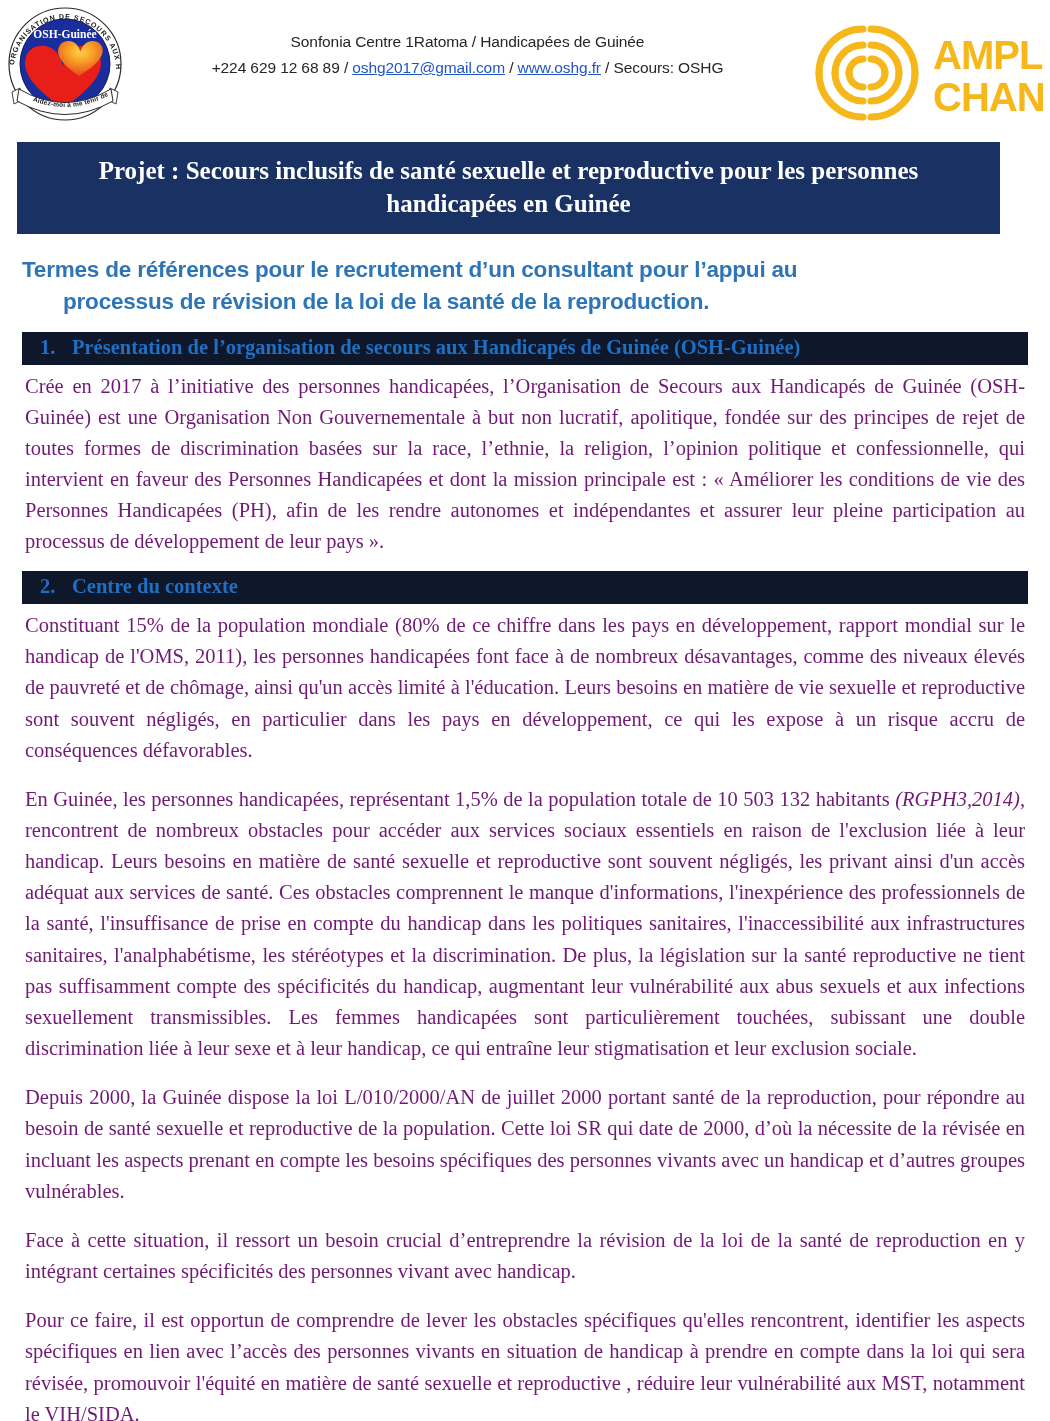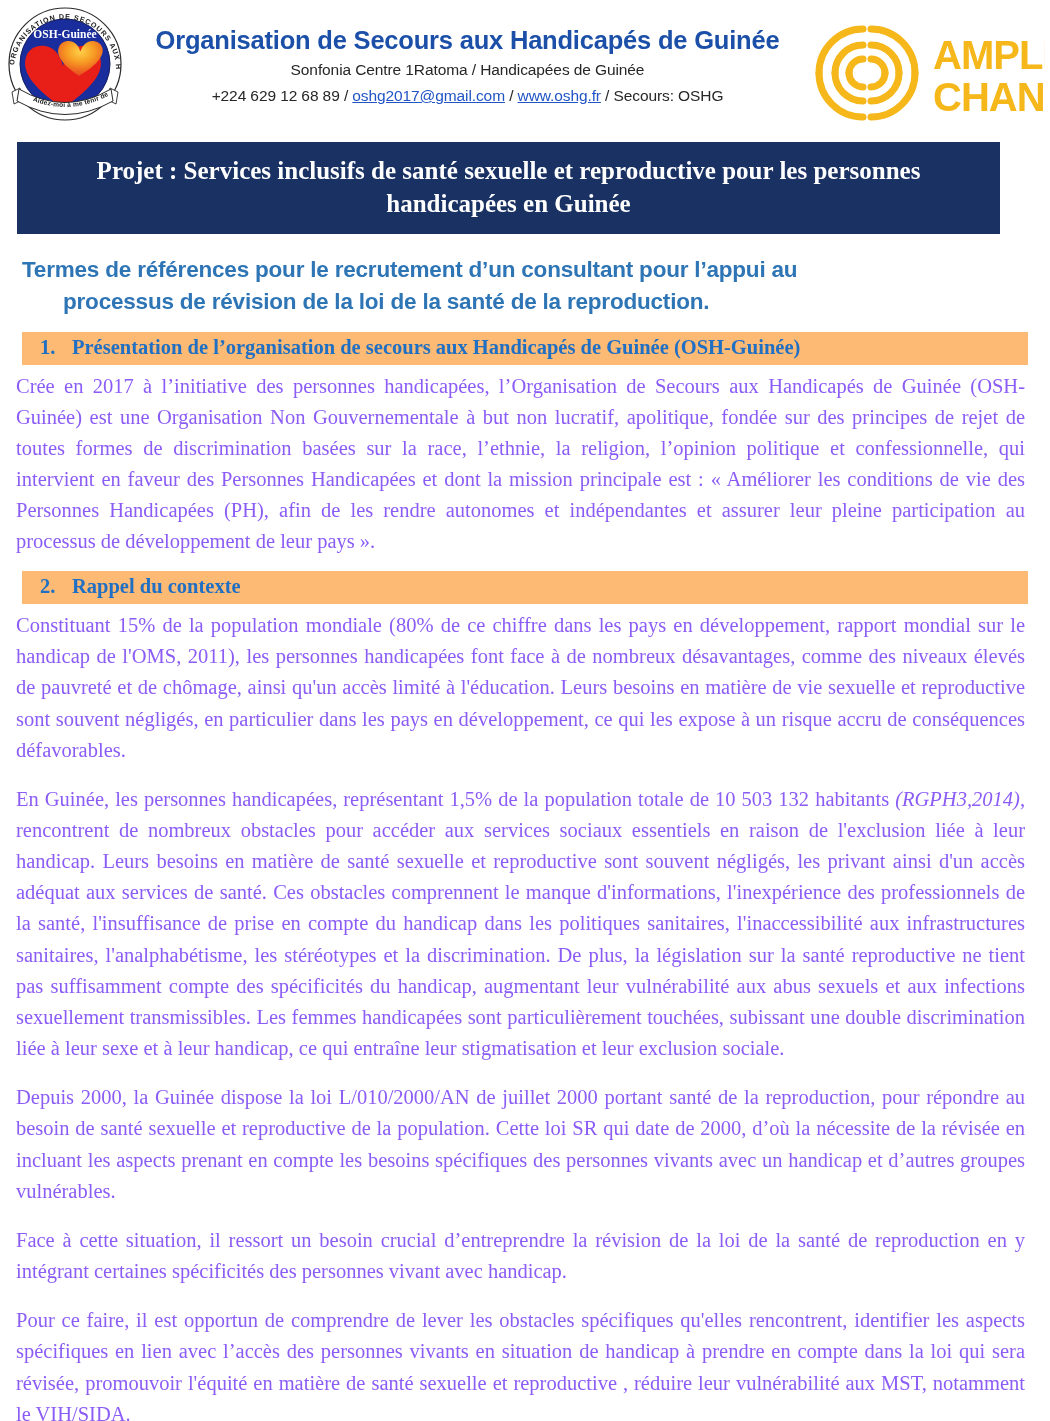--- a/index.html
+++ b/index.html
@@ -95,38 +95,38 @@
     color: #2E75B6;
     line-height: 1.42;
     text-align: justify;
     letter-spacing: -0.2px;
   }
   .tor-subtitle .lastline { display: block; text-align: left; margin-left: 41px; }
 
   
   .section-head {
     margin: 14px 22px 0 22px;
-    background: #fdba74;
+    background: #0f172a;
     color: #1F6FC4;
     font-family: "Liberation Serif", serif;
     font-weight: bold;
     font-size: 20.5px;
     padding: 3px 0 4px 18px;
     line-height: 1.25;
   }
   .section-head .num { display: inline-block; min-width: 32px; }
 
   
   .body-p {
-    margin: 6px 25px 0 16px;
+    margin: 6px 25px 0 25px;
     font-family: "Liberation Serif", serif;
     font-size: 20.5px;
     line-height: 1.52;
     text-align: justify;
-    color: #8b5cf6;
+    color: #701a75;
   }
   .body-p.gap { margin-top: 18px; }
   .bi { font-weight: normal; font-style: italic; }
 </style>
 </head>
 <body>
 
 <div class="header">
 
   <div class="logo-osh">
@@ -158,21 +158,20 @@
       <path d="M 12 92 L 20 88 L 22 100 L 14 104 Z" fill="#ffffff" stroke="#2a2a2a" stroke-width="0.9"></path>
       <path d="M 118 92 L 110 88 L 108 100 L 116 104 Z" fill="#ffffff" stroke="#2a2a2a" stroke-width="0.9"></path>
       <path d="M 19 89 Q 65 116 111 89 L 113 101 Q 65 128 17 101 Z" fill="#ffffff" stroke="#2a2a2a" stroke-width="1"></path>
       <text font-family="'Liberation Sans', sans-serif" font-size="6.6" font-weight="bold" fill="#1a1a1a" letter-spacing="0.2">
         <textPath href="#arcRib" startOffset="13%">Aidez-moi à me tenir debout seul</textPath>
       </text>
     </svg>
   </div>
 
   <div class="header-center">
-    <div class="org-title">Organisation de Secours aux Handicapés de Guinée</div>
     <div class="org-address">Sonfonia Centre 1Ratoma / Handicapées de Guinée</div>
     <div class="org-contact"><span>+224 629 12 68 89</span><span> / </span><a href="#">oshg2017@gmail.com</a><span> / </span><a href="#">www.oshg.fr</a><span> / </span><span>Secours: OSHG</span></div>
   </div>
 
   <div class="logo-amplify">
     <svg width="240" height="106" viewBox="0 0 240 106">
       <g fill="none" stroke="#F5B719" stroke-width="7" stroke-linecap="round">
 
         <path d="M 58 14 A 44 44 0 0 0 14 58"></path>
         <path d="M 58 30 A 28 28 0 0 0 30 58"></path>
@@ -188,34 +187,34 @@
         <path d="M 110 58 A 44 44 0 0 1 66 102"></path>
         <path d="M 94 58 A 28 28 0 0 1 66 86"></path>
         <path d="M 80 58 A 14 14 0 0 1 66 72"></path>
       </g>
       <text x="128" y="54" font-family="'Liberation Sans', sans-serif" font-size="40" font-weight="bold" fill="#F5B719" letter-spacing="-1">AMPLIFY</text>
       <text x="128" y="96" font-family="'Liberation Sans', sans-serif" font-size="40" font-weight="bold" fill="#F5B719" letter-spacing="-1">CHANGE</text>
     </svg>
   </div>
 </div>
 
-<div class="title-banner">Projet : Services inclusifs de santé sexuelle et reproductive pour les personnes handicapées en Guinée</div>
+<div class="title-banner">Projet : Secours inclusifs de santé sexuelle et reproductive pour les personnes handicapées en Guinée</div>
 
 <div class="tor-subtitle">
   <span>Termes de références pour le recrutement d’un consultant pour   l’appui au</span>
   <span class="lastline">processus de  révision de la loi de la santé  de la reproduction.</span>
 </div>
 
 <div class="section-head">
   <span class="num">1.</span><span>Présentation de l’organisation de secours aux Handicapés de Guinée (OSH-Guinée)</span>
 </div>
 <p class="body-p">Crée en 2017 à l’initiative des personnes handicapées, l’Organisation de Secours aux Handicapés de Guinée (OSH-Guinée) est une Organisation Non Gouvernementale à but non lucratif, apolitique, fondée sur des principes de rejet de toutes formes de discrimination basées sur la race, l’ethnie, la religion, l’opinion politique et confessionnelle, qui intervient en faveur des Personnes Handicapées  et dont la mission principale est : « Améliorer les conditions de vie des Personnes Handicapées (PH), afin de les rendre autonomes et indépendantes et assurer leur pleine participation au processus de développement de leur pays ».</p>
 
 <div class="section-head">
-  <span class="num">2.</span><span>Rappel du contexte</span>
+  <span class="num">2.</span><span>Centre du contexte</span>
 </div>
 <p class="body-p">Constituant 15% de la population mondiale (80% de ce chiffre dans les pays en développement, rapport mondial sur le handicap de l'OMS, 2011), les personnes handicapées font face à de nombreux désavantages, comme des niveaux élevés de pauvreté et de chômage, ainsi qu'un accès limité à l'éducation. Leurs besoins en matière de vie sexuelle et reproductive sont souvent négligés, en particulier dans les pays en développement, ce qui les expose à un risque accru de conséquences défavorables.</p>
 
 <p class="body-p gap"><span>En Guinée, les personnes handicapées, représentant 1,5% de la population totale de 10 503 132 habitants </span><span class="bi">(RGPH3,2014)</span><span>, rencontrent de nombreux obstacles pour accéder aux services sociaux essentiels en raison de l'exclusion liée à leur handicap. Leurs besoins en matière de santé sexuelle et reproductive sont souvent négligés, les privant ainsi d'un accès adéquat aux services de santé. Ces obstacles comprennent le manque d'informations, l'inexpérience des professionnels de la santé, l'insuffisance de prise en compte du handicap dans les politiques sanitaires, l'inaccessibilité aux infrastructures sanitaires, l'analphabétisme, les stéréotypes et la discrimination. De plus, la législation sur la santé reproductive ne tient pas suffisamment compte des spécificités du handicap, augmentant leur vulnérabilité aux abus sexuels et aux infections sexuellement transmissibles. Les femmes handicapées sont particulièrement touchées, subissant une double discrimination liée à leur sexe et à leur handicap, ce qui entraîne leur stigmatisation et leur exclusion sociale.</span></p>
 
 <p class="body-p gap">Depuis 2000, la Guinée dispose la loi L/010/2000/AN de juillet 2000 portant santé de la reproduction, pour répondre au besoin de santé sexuelle et reproductive de la population.  Cette loi SR qui date de 2000, d’où la nécessite de la révisée en incluant les aspects prenant en compte les besoins spécifiques des personnes vivants avec un handicap et d’autres groupes vulnérables.</p>
 <p class="body-p gap">Face à cette situation, il ressort un besoin crucial d’entreprendre la révision de la loi de la santé de reproduction en y intégrant   certaines spécificités des personnes vivant avec handicap.</p>
 <p class="body-p gap">Pour ce faire, il est opportun de comprendre de lever les obstacles spécifiques qu'elles rencontrent, identifier les aspects spécifiques en lien avec l’accès des personnes vivants en situation de handicap à prendre en compte dans la loi qui sera révisée, promouvoir l'équité en matière de santé sexuelle et reproductive  , réduire leur vulnérabilité aux MST, notamment le VIH/SIDA.</p>
 
 </body></html>

